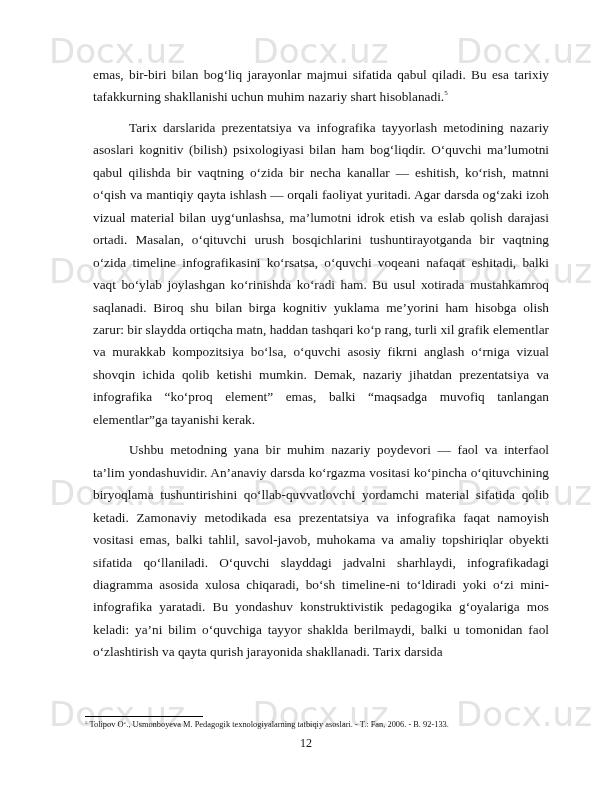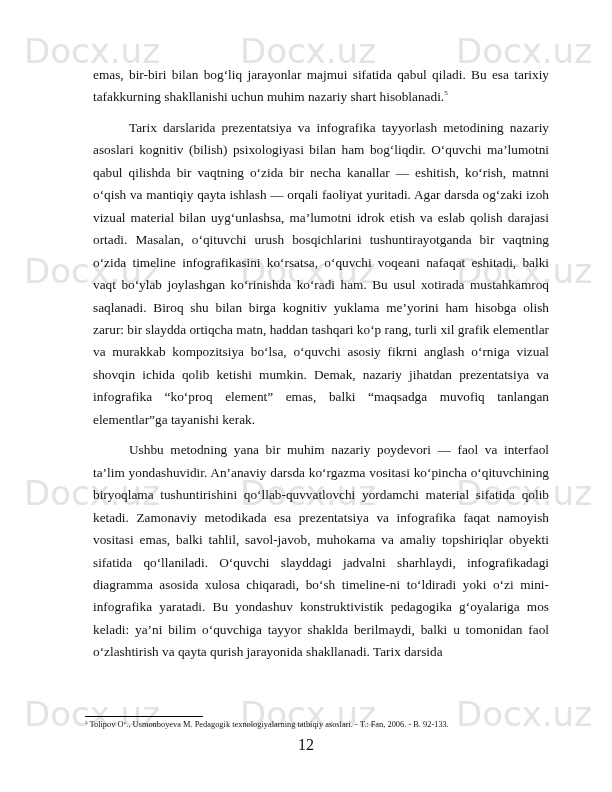--- a/index.html
+++ b/index.html
@@ -5,39 +5,39 @@
   html, body { margin: 0; padding: 0; background: #ffffff; }
   body { width: 612px; height: 792px; position: relative; overflow: hidden; }
   .page { position: absolute; left: 0; top: 0; width: 612px; height: 792px; background: #fff; }
   .watermark-row {
     position: absolute; left: 0; width: 612px; height: 30px;
     display: flex; justify-content: space-between; padding: 0 20px 0 24px; box-sizing: border-box;
     pointer-events: none; z-index: 0;
   }
   .watermark-text {
     font-family: "DejaVu Sans", sans-serif; font-size: 34px; line-height: 30px;
-    color: #e3e3e3; letter-spacing: 0px; white-space: nowrap;
+    color: #e3e3e3; letter-spacing: 0px; white-space: nowrap; margin-left: 25px;
   }
   .body-text {
     position: absolute; left: 85px; top: 56px; width: 472px; z-index: 1;
     font-family: "Liberation Serif", serif; font-size: 13.3px; line-height: 22.45px; color: #111;
     text-align: justify;
   }
   .para { margin: 8px; }
   .para.indent { text-indent: 36px; }
   sup.fnref { font-size: 7px; vertical-align: 6px; line-height: 0; }
   .footnote-rule { position: absolute; left: 85px; top: 716px; width: 118px; height: 0; border-top: 1px solid #000; z-index: 1; }
   .footnote {
     position: absolute; left: 85px; top: 719px; width: 480px; z-index: 1;
     font-family: "Liberation Serif", serif; font-size: 8.4px; line-height: 12px; color: #111; white-space: nowrap;
   }
   .footnote sup { font-size: 5px; vertical-align: 3px; line-height: 0; }
   .page-number {
     position: absolute; left: 0; width: 612px; top: 736px; text-align: center; z-index: 1;
-    font-family: "Liberation Serif", serif; font-size: 16px; color: #111;
+    font-family: "Liberation Serif", serif; font-size: 12px; color: #111;
   }
 </style>
 </head>
 <body>
 
 <div class="page">
 
   <div class="watermark-row" style="top:36px;">
     <span class="watermark-text">Docx.uz</span>
     <span class="watermark-text">Docx.uz</span>

